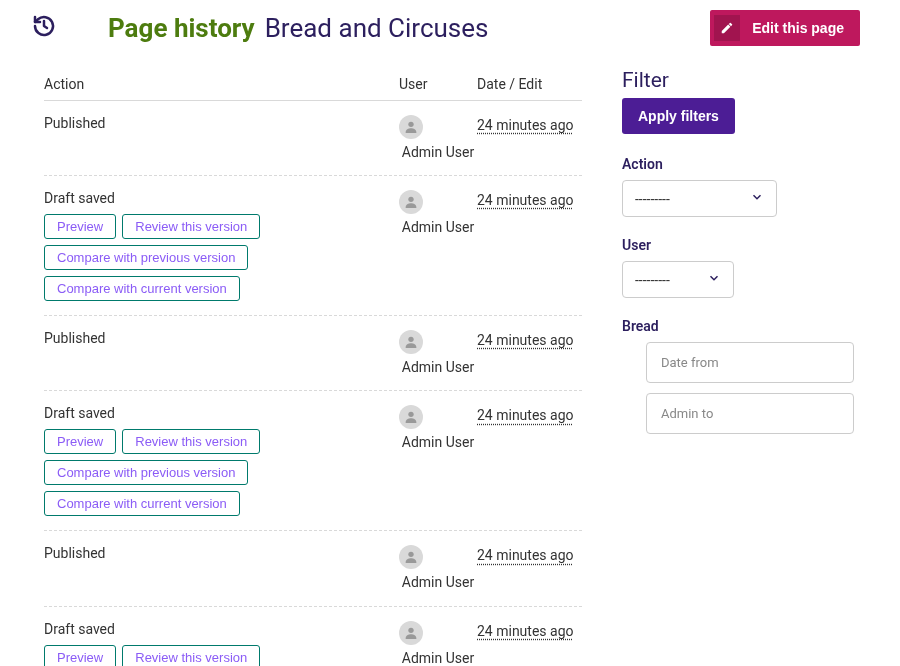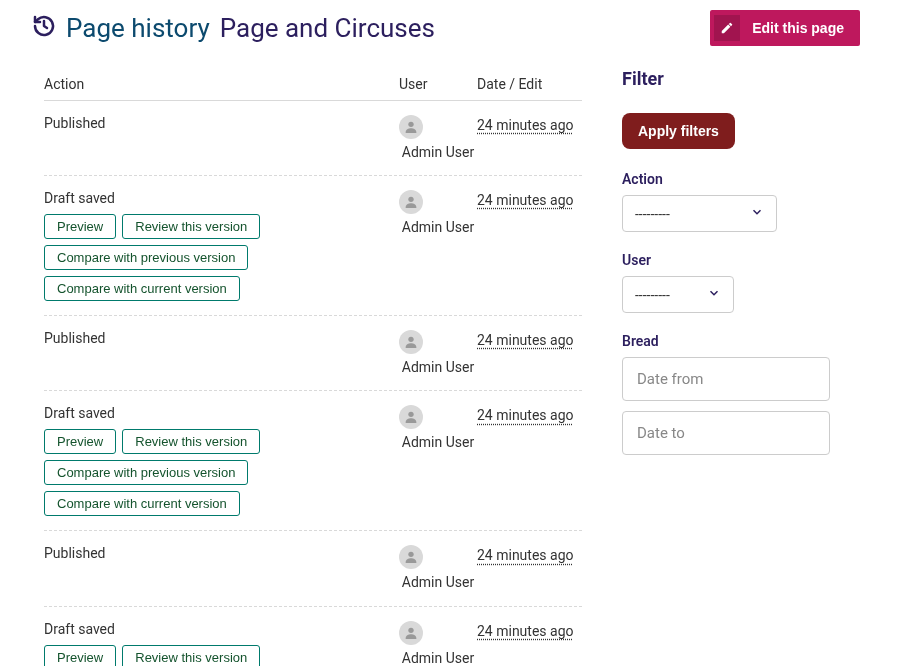--- a/index.html
+++ b/index.html
@@ -28,22 +28,23 @@
     .history-icon {
       color: #2c1f5e;
     }
     .title-group {
       display: flex;
       align-items: baseline;
       gap: 10px;
     }
     .page-title {
       font-size: 26px;
-      font-weight: 400;
-      color: #0c4a6e;
+      font-weight: 700;
+      color: #4d7c0f;
+      margin-left: 42px;
     }
     .page-name {
       font-size: 26px;
       font-weight: 400;
       color: #2c1f5e;
     }
     .edit-button {
       background: #be185d;
       color: #fff;
       border: none;
@@ -100,21 +101,21 @@
       color: #333;
       margin-bottom: 8px;
     }
     .action-buttons {
       display: flex;
       flex-wrap: wrap;
       gap: 6px;
     }
     .action-btn {
       border: 1px solid #007a6c;
-      color: #14532d;
+      color: #8b5cf6;
       background: #fff;
       font-size: 13px;
       padding: 4px 12px;
       border-radius: 3px;
       cursor: pointer;
       font-weight: 500;
     }
     .avatar {
       width: 24px;
       height: 24px;
@@ -134,34 +135,34 @@
     }
     .date-link {
       font-size: 14px;
       color: #333;
       text-decoration: underline dotted;
       text-underline-offset: 3px;
       cursor: pointer;
       line-height: 1.4;
     }
     .filter-title {
-      font-size: 18px;
-      font-weight: 700;
-      color: #2c1f5e;
-      margin-bottom: 24px;
+      font-size: 21px;
+      font-weight: 400;
+      color: #2c1f5e;
+      margin-bottom: 6px;
     }
     .apply-button {
-      background: #7f1d1d;
+      background: #4c1d95;
       color: #fff;
       border: none;
       padding: 10px 16px;
       font-size: 14px;
       font-weight: 600;
       cursor: pointer;
-      border-radius: 8px;
+      border-radius: 3px;
       margin-bottom: 22px;
     }
     .filter-group {
       margin-bottom: 20px;
     }
     .filter-label {
       font-size: 14px;
       font-weight: 600;
       color: #2c1f5e;
       margin-bottom: 8px;
@@ -181,25 +182,26 @@
     }
     .select-box.wide { width: 155px; }
     .select-box.narrow { width: 112px; }
     .chevron {
       color: #2c1f5e;
     }
     .date-input {
       border: 1px solid #ccc;
       border-radius: 4px;
       padding: 12px 14px;
-      font-size: 15px;
+      font-size: 13px;
       color: #888;
       width: 208px;
       margin-bottom: 10px;
       cursor: text;
+      margin-left: 24px;
     }
     .checkbox {
       width: 20px;
       height: 20px;
       border: 1px solid #ccc;
       border-radius: 3px;
       cursor: pointer;
       margin-top: 8px;
     }
   </style>
@@ -211,21 +213,21 @@
     <div class="header-left">
       <span class="history-icon">
         <svg width="24" height="24" viewBox="0 0 24 24" fill="none" stroke="currentColor" stroke-width="2.5" stroke-linecap="round" stroke-linejoin="round">
             <path d="M3 12a9 9 0 1 0 3-6.7L3 8"></path>
             <polyline points="3 3 3 8 8 8"></polyline>
             <polyline points="12 7 12 12 15 14"></polyline>
           </svg>
       </span>
       <div class="title-group">
         <span class="page-title">Page history</span>
-        <span class="page-name">Page and Circuses</span>
+        <span class="page-name">Bread and Circuses</span>
       </div>
     </div>
     <button class="edit-button">
       <span class="icon-box">
         <svg width="14" height="14" viewBox="0 0 24 24" fill="currentColor">
             <path d="M3 17.25V21h3.75L17.81 9.94l-3.75-3.75L3 17.25zM20.71 7.04a1 1 0 0 0 0-1.41l-2.34-2.34a1 1 0 0 0-1.41 0l-1.83 1.83 3.75 3.75 1.83-1.83z"></path>
           </svg>
       </span>
       <span>Edit this page</span>
     </button>
@@ -372,18 +374,18 @@
             <svg width="14" height="14" viewBox="0 0 24 24" fill="none" stroke="currentColor" stroke-width="2.5">
                 <polyline points="6 9 12 15 18 9"></polyline>
               </svg>
           </span>
         </div>
       </div>
 
       <div class="filter-group">
         <label class="filter-label">Bread</label>
         <div class="date-input">Date from</div>
-        <div class="date-input">Date to</div>
+        <div class="date-input">Admin to</div>
       </div>
 
     </div>
   </div>
 </div>
 
 </body></html>

